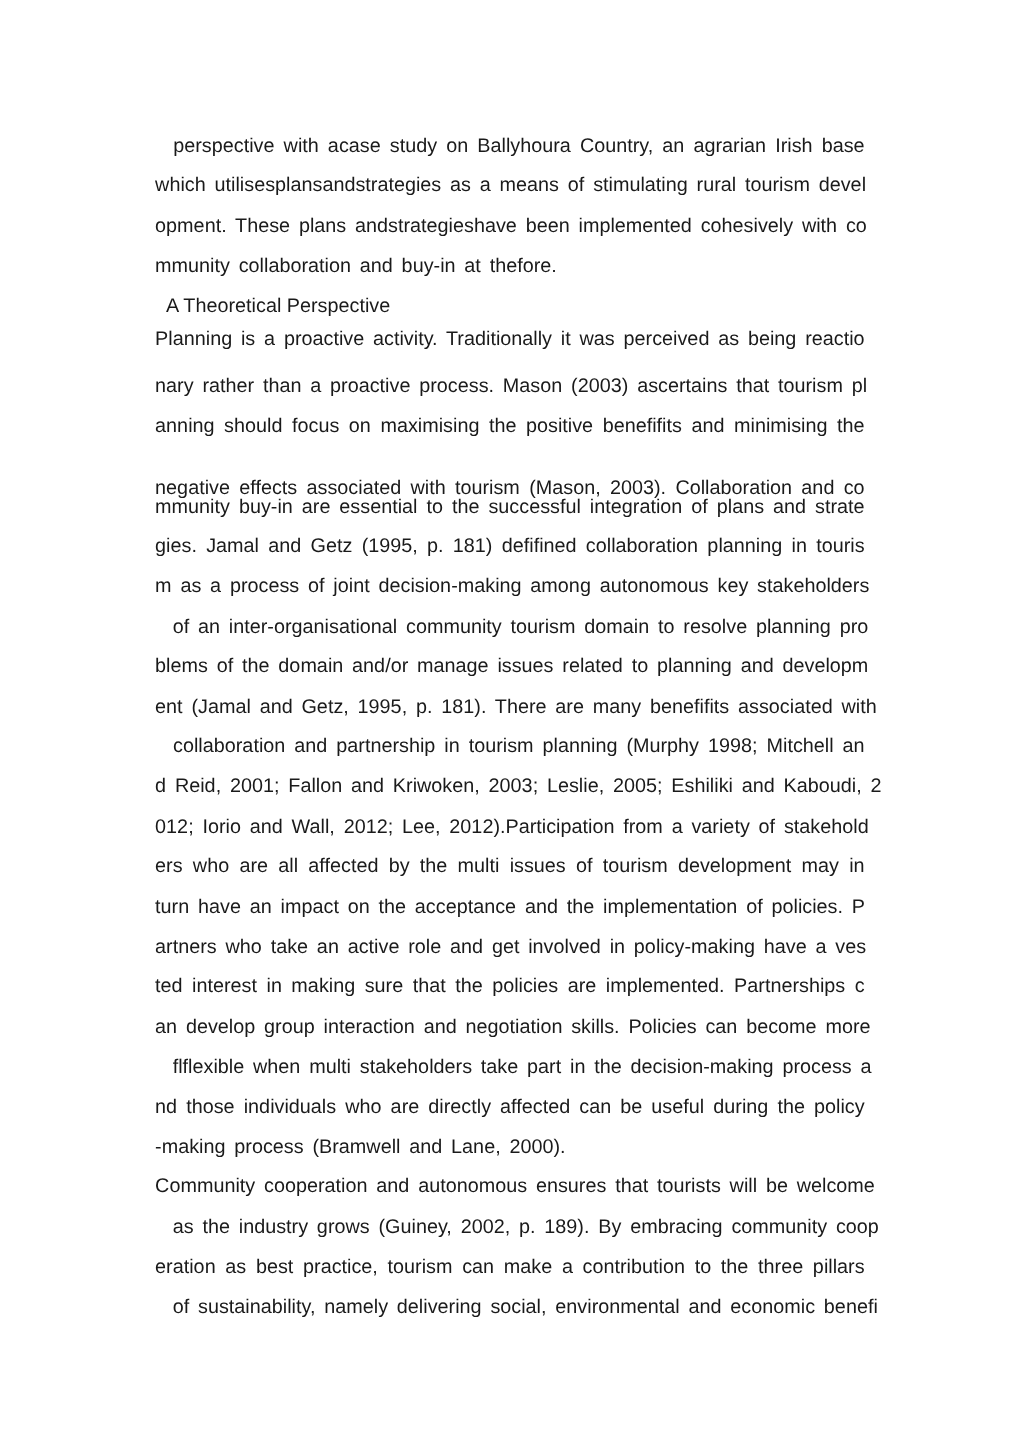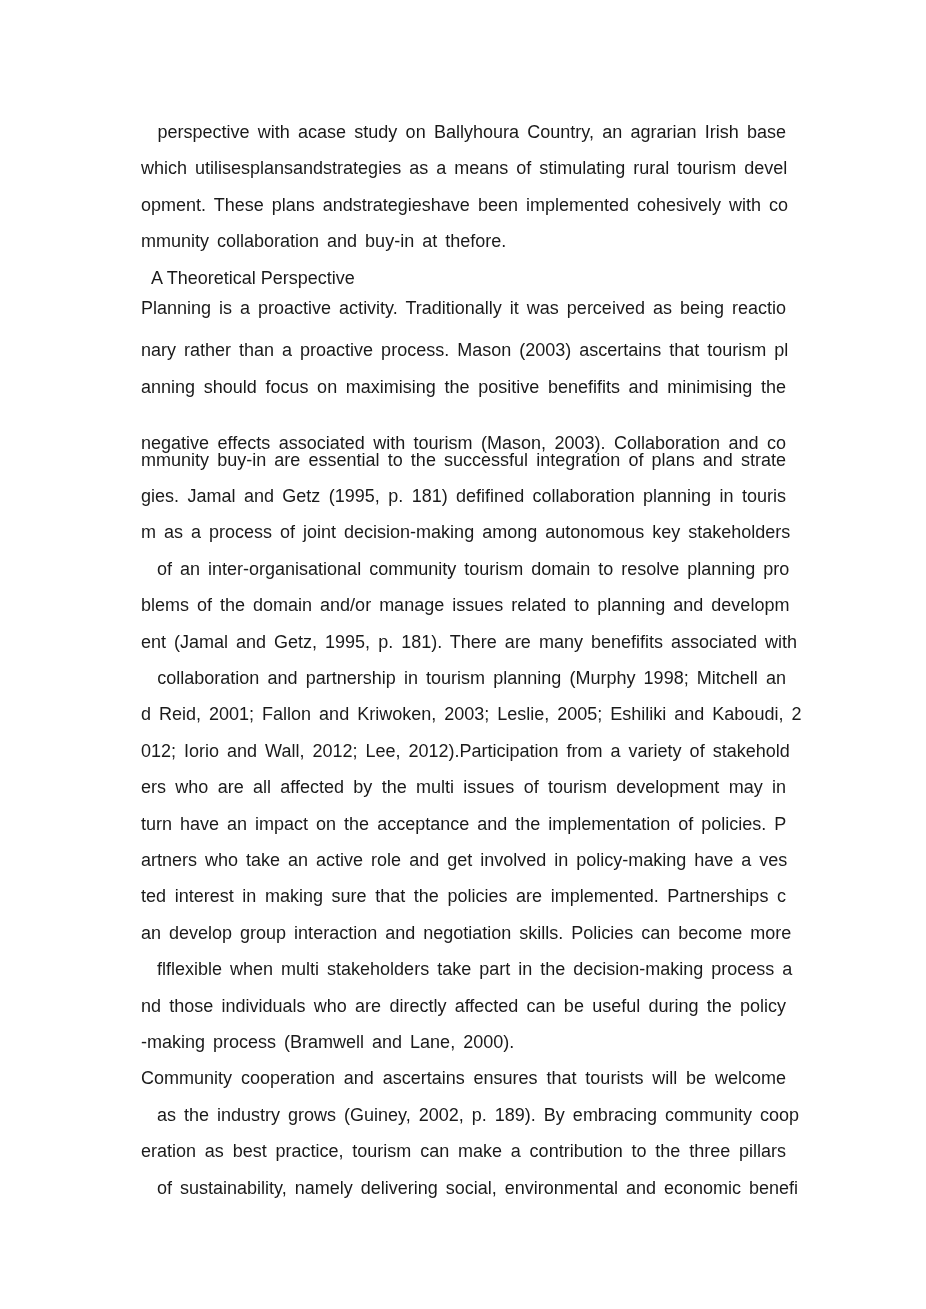--- a/index.html
+++ b/index.html
@@ -43,17 +43,17 @@
     <div class="line justify" style="top: 702.4px;">d Reid, 2001; Fallon and Kriwoken, 2003; Leslie, 2005; Eshiliki and Kaboudi, 2</div>
     <div class="line justify" style="top: 738.8px;">012; Iorio and Wall, 2012; Lee, 2012).Participation from a variety of stakehold</div>
     <div class="line justify" style="top: 775.2px;">ers who are all affected by the multi issues of tourism development may in</div>
     <div class="line justify" style="top: 811.6px;">turn have an impact on the acceptance and the implementation of policies. P</div>
     <div class="line justify" style="top: 848px;">artners who take an active role and get involved in policy-making have a ves</div>
     <div class="line justify" style="top: 920.8px;">an develop group interaction and negotiation skills. Policies can become more</div>
     <div class="line justify" style="top: 884.4px;">ted interest in making sure that the policies are implemented. Partnerships c</div>
     <div class="line justify" style="top: 993.6px;">nd those individuals who are directly affected can be useful during the policy</div>
     <div class="line justify" style="top: 957.2px;">  flflexible when multi stakeholders take part in the decision-making process a</div>
     <div class="line" style="top: 1030px;">-making process (Bramwell and Lane, 2000).</div>
-    <div class="line justify" style="top: 1066.4px;">Community cooperation and ascertains ensures that tourists will be welcome</div>
+    <div class="line justify" style="top: 1066.4px;">Community cooperation and autonomous ensures that tourists will be welcome</div>
     <div class="line justify" style="top: 1102.8px;">  as the industry grows (Guiney, 2002, p. 189). By embracing community coop</div>
     <div class="line justify" style="top: 1139.2px;">eration as best practice, tourism can make a contribution to the three pillars</div>
     <div class="line justify" style="top: 1175.6px;">  of sustainability, namely delivering social, environmental and economic benefi</div>
   </div>
 
 </body></html>

